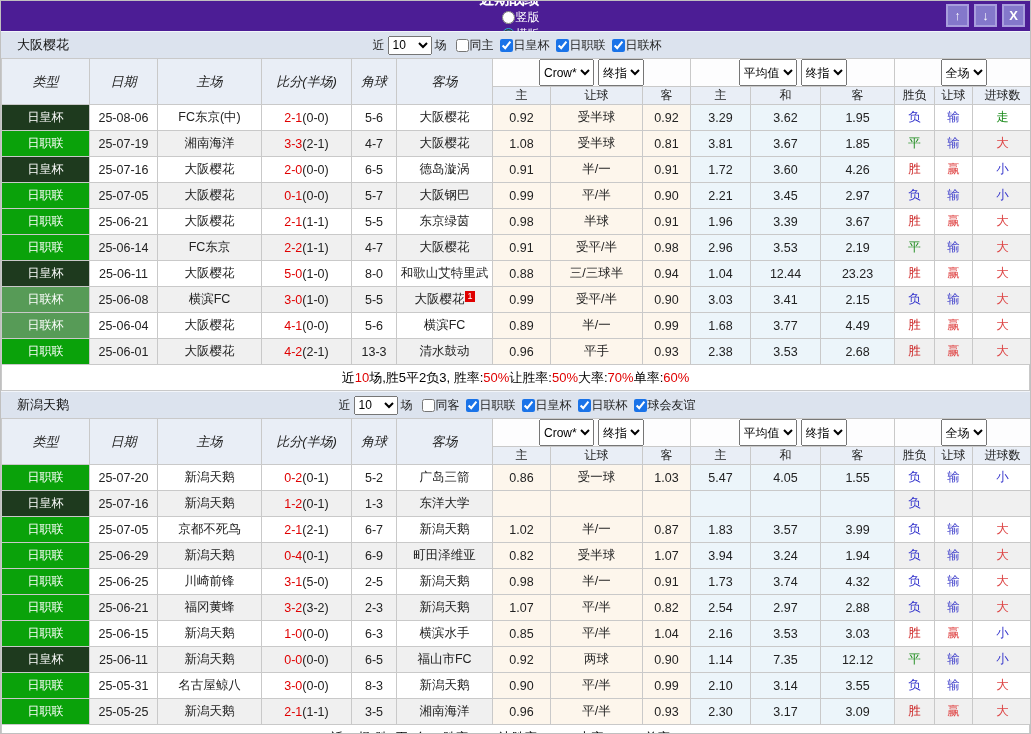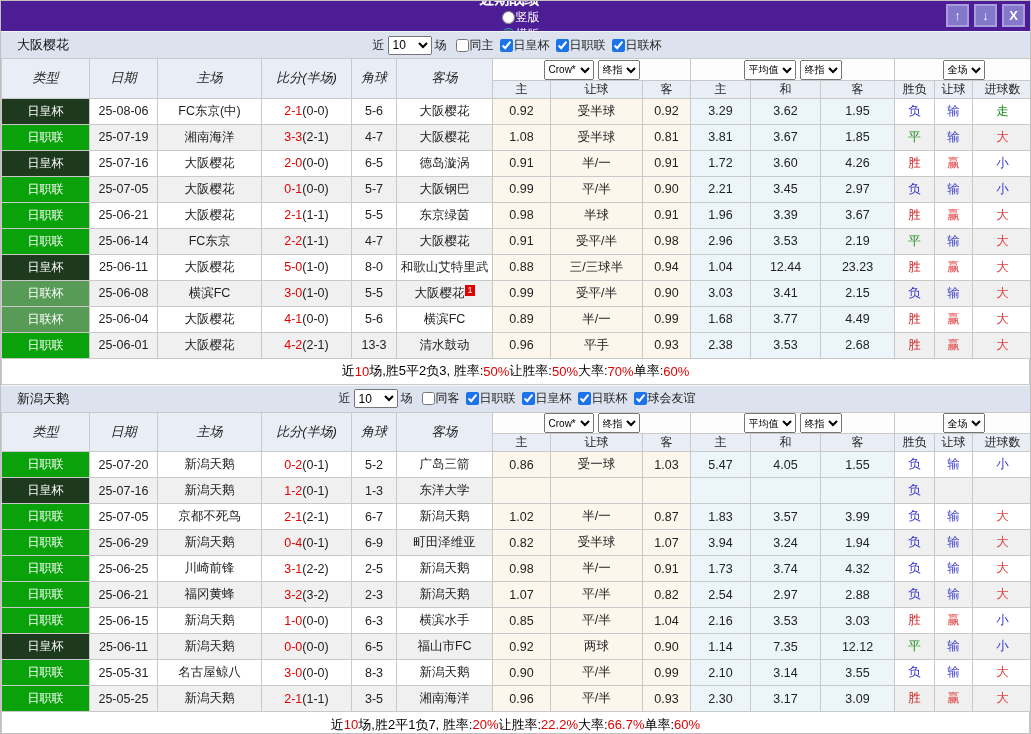--- a/index.html
+++ b/index.html
@@ -22,21 +22,21 @@
   .gsel { width:44px; height:19px; font-size:12px; }
   .cb { display:inline-flex; align-items:center; cursor:pointer; margin-left:4px; }
   .cb input { width:13px; height:13px; margin:0 1px 0 2px; accent-color:#1a73e8; }
 
   
   table.results { border-collapse:collapse; table-layout:fixed; width:1031px; }
   .results th, .results td { border:1px solid #c9c9c9; text-align:center; padding:0; white-space:nowrap; overflow:hidden; }
   .results thead th.hl { background:#e9eef6; font-weight:normal; font-size:13px; color:#222;font-style:italic; }
   .results thead td.selcell { background:#fdfdfe; height:20px; }
   .results thead th.hs { background:#e9eef6; font-weight:normal; font-size:12px; color:#222; height:18px; }
-  .hsel { font-size:10px; height:20px; margin:0 2px; }
+  .hsel { font-size:12px; height:27px; margin:0 2px; }
   .results tbody td { height:26px; font-size:12.5px; color:#222; background:#fff; }
   .results tbody tr:nth-child(even) td { background:#f0f0f0; }
   .results tbody tr td.oddc { background:#fdf6ec;text-align:center; }
   .results tbody tr td.avgc { background:#ecf5fa; }
   .results tbody tr td.league-cell { color:#fff; font-size:12px; }
   td.self, .self { color:#008000; }
   .score-main { color:#e00000; }
   .score-half { color:#222; }
   .badge { display:inline-block; background:#e00000; color:#fff; font-size:9px; line-height:11px; padding:0 2px; margin-left:1px; vertical-align:top; }
   td.outc { font-size:12.5px; }
@@ -455,21 +455,21 @@
             <td class="avgc">3.24</td>
             <td class="avgc">1.94</td>
             <td class="outc" style="color: rgb(51, 51, 204);">负</td>
             <td class="outc" style="color: rgb(68, 68, 204);">输</td>
             <td class="outc" style="color: rgb(221, 68, 68);">大</td>
           </tr>
           <tr>
             <td class="league-cell" style="background: rgb(10, 162, 10);">日职联</td>
             <td>25-06-25</td>
             <td>川崎前锋</td>
-            <td><span class="score-main">3-1</span><span class="score-half">(2-2)</span></td>
+            <td><span class="score-main">3-1</span><span class="score-half">(5-0)</span></td>
             <td>2-5</td>
             <td class="self">新潟天鹅</td>
             <td class="oddc">0.98</td>
             <td class="oddc">半/一</td>
             <td class="oddc">0.91</td>
             <td class="avgc">1.73</td>
             <td class="avgc">3.74</td>
             <td class="avgc">4.32</td>
             <td class="outc" style="color: rgb(51, 51, 204);">负</td>
             <td class="outc" style="color: rgb(68, 68, 204);">输</td>

